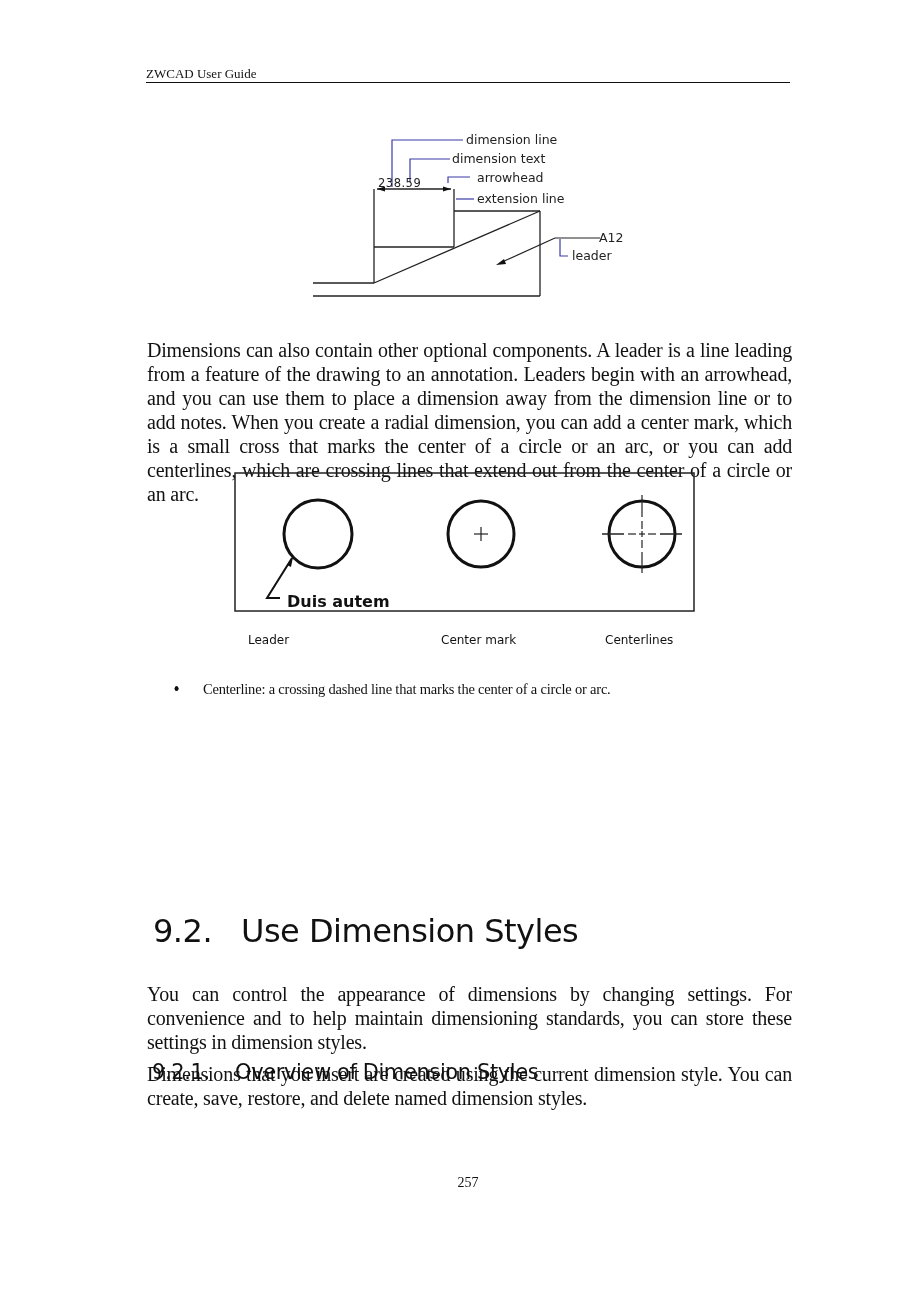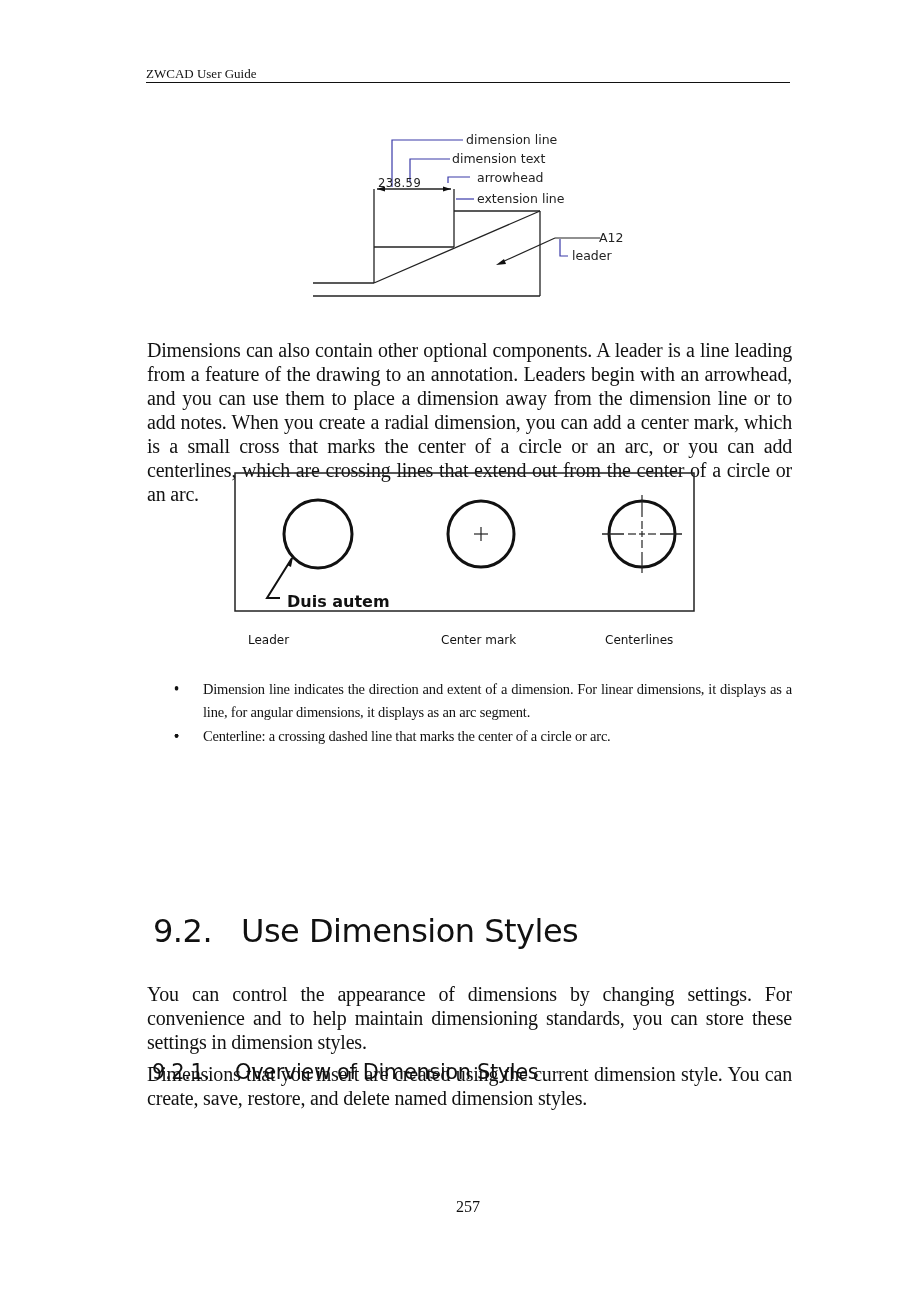--- a/index.html
+++ b/index.html
@@ -11,21 +11,21 @@
     .para { left: 147px; width: 645px; font-size: 20px; line-height: 24px; text-align: justify; letter-spacing: -0.2px; }
     ul.bullets { position: absolute; left: 147px; top: 677px; width: 645px; margin: 0; padding: 0; list-style: none;
                  font-size: 14.5px; line-height: 23px; letter-spacing: -0.2px; }
     ul.bullets li { position: relative; padding-left: 56px; text-align: justify; margin-bottom: 1px; }
     ul.bullets li .dot { position: absolute; left: 27px; top: 0; }
     .h1 { left: 153px; top: 912px; font-family: "DejaVu Sans", sans-serif; font-size: 32px; font-weight: normal; letter-spacing: -0.5px; }
     .h1 .num { display: inline-block; width: 88px; }
     .h2 { left: 152px; top: 1060px; font-family: "DejaVu Sans", sans-serif; font-size: 21px; letter-spacing: -0.4px; }
     .h2 .num { display: inline-block; width: 83px; }
     .caption { font-family: "DejaVu Sans", sans-serif; font-size: 12px; top: 633px; }
-    .page-num { left: 146px; top: 1175px; width: 644px; text-align: center; font-size: 16px; margin-top: 23px; }
+    .page-num { left: 146px; top: 1175px; width: 644px; text-align: center; font-size: 14px; }
     svg text { font-family: "DejaVu Sans", sans-serif; }
   </style>
 </head>
 <body>
 
 <div class="abs header-title">ZWCAD User Guide</div>
 <div class="abs header-rule"></div>
 
 <svg class="abs" style="left:300px; top:115px;" width="340" height="195" viewBox="0 0 340 195">
   <g stroke="#222" stroke-width="1.3" fill="none">
@@ -93,21 +93,21 @@
   <line x1="412" y1="75" x2="412" y2="83" stroke="#222" stroke-width="1.2"></line>
   <line x1="412" y1="87" x2="412" y2="108" stroke="#222" stroke-width="1.2"></line>
 </svg>
 
 <div class="abs caption" style="left:248px;">Leader</div>
 <div class="abs caption" style="left:441px;">Center mark</div>
 <div class="abs caption" style="left:605px;">Centerlines</div>
 
 <ul class="bullets">
   <li><span class="dot">•</span></li>
-  <li><span class="dot">•</span><span>Dimension line indicates the direction and extent of a dimension. For linear dimensions, it displays as a line, for angular dimensions, it displays as an arc segment.</span></li>
+  <li><span class="dot">•</span></li>
   <li><span class="dot">•</span></li>
   <li style="letter-spacing:-0.45px;"><span class="dot">•</span></li>
   <li><span class="dot">•</span></li>
   <li><span class="dot">•</span><span>Centerline: a crossing dashed line that marks the center of a circle or arc.</span></li>
 </ul>
 
 <div class="abs h1">
   <span class="num">9.2.</span><span>Use Dimension Styles</span>
 </div>
 <div class="abs para" style="top:982px;">You can control the appearance of dimensions by changing settings. For convenience and to help maintain dimensioning standards, you can store these settings in dimension styles.</div>

